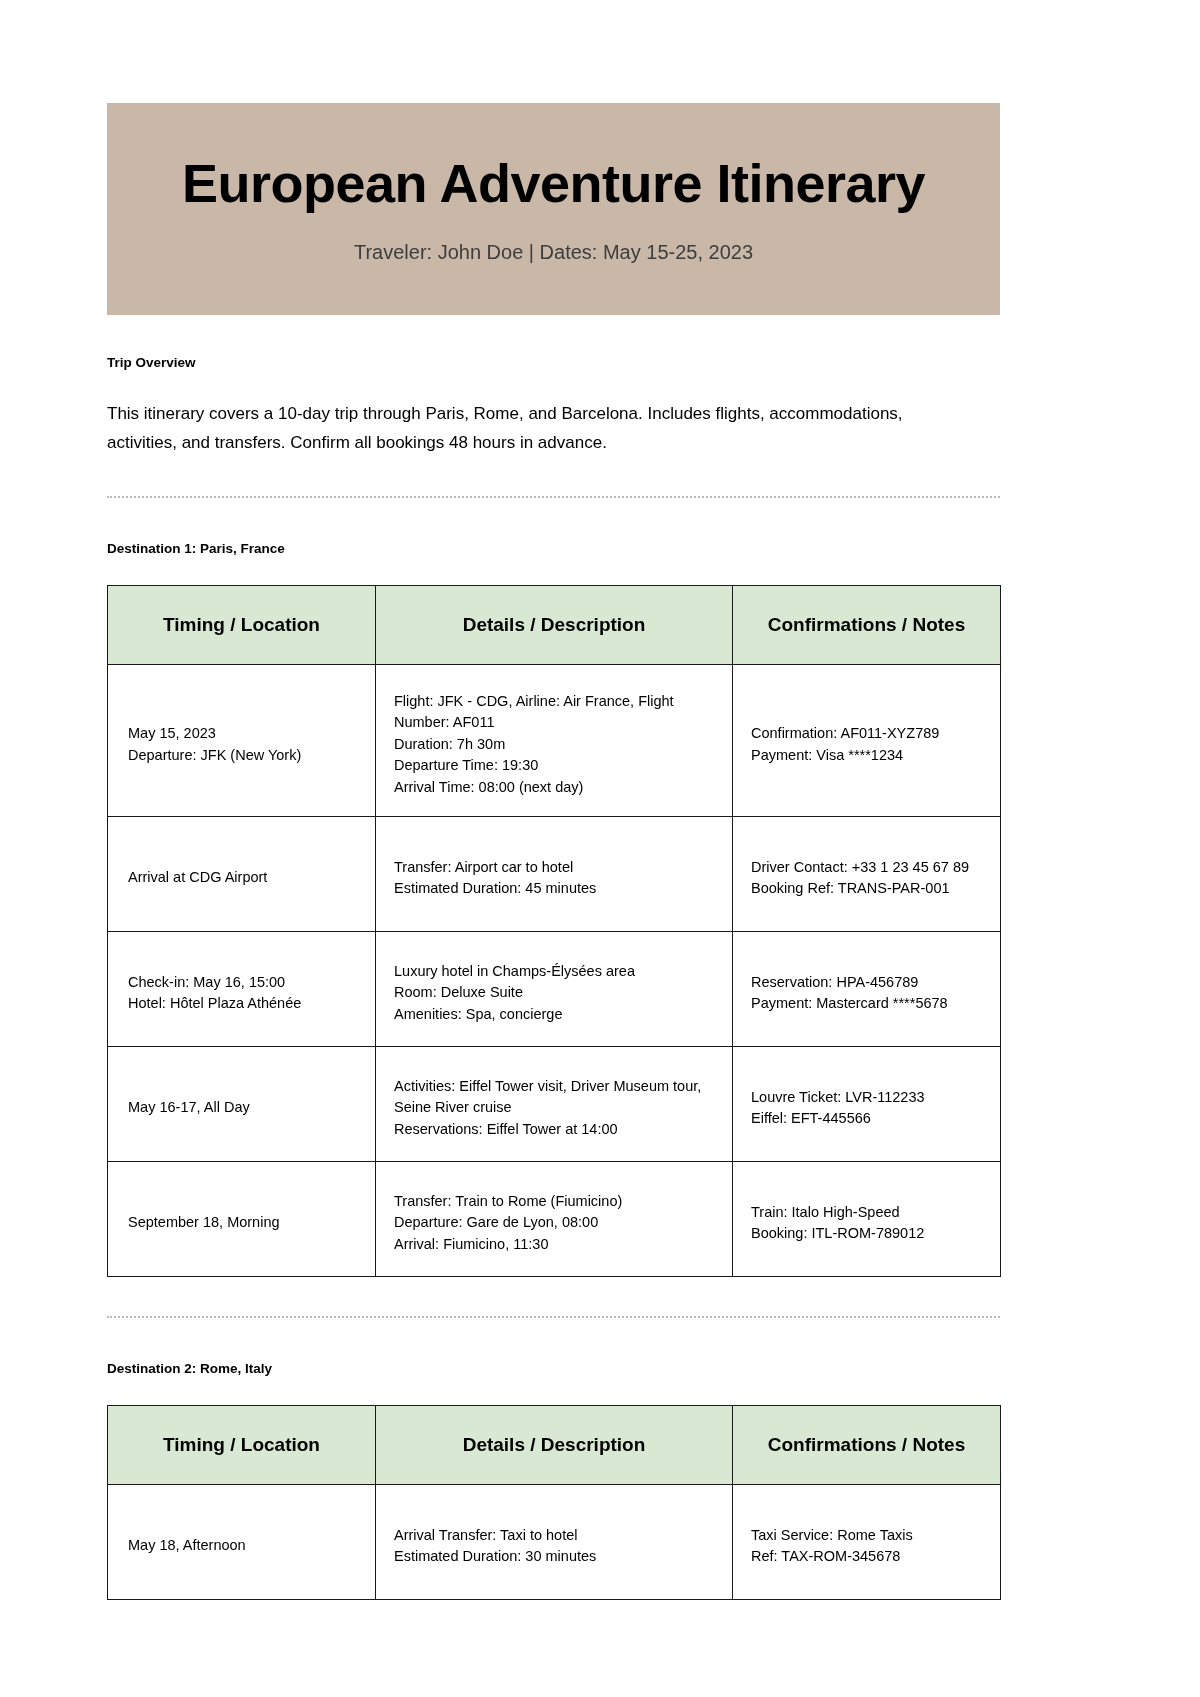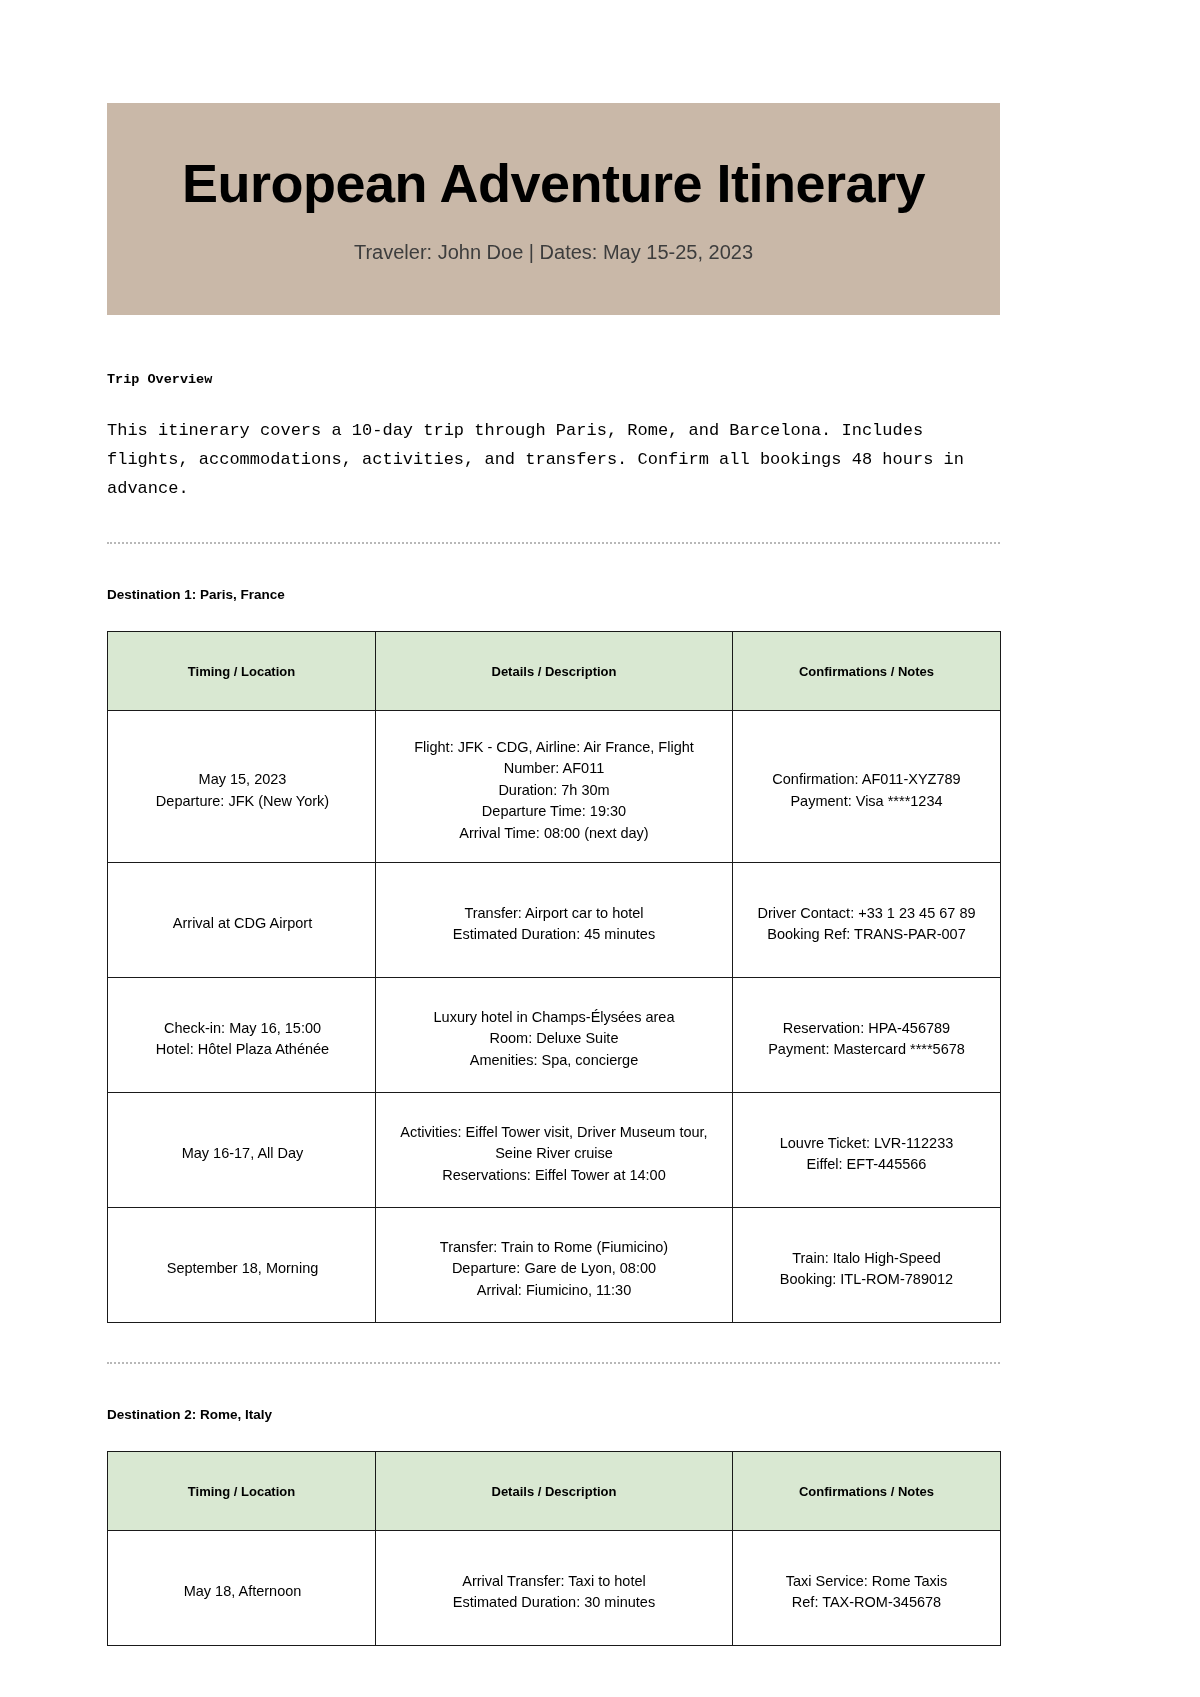--- a/index.html
+++ b/index.html
@@ -53,22 +53,21 @@
     width: 893px;
   }
   .section-heading {
     font-size: 13.5px;
     font-weight: bold;
     color: #000000;
     margin: 0;
     padding: 0;
   }
   .overview-block {
-    margin-top: 57px;
-    font-family: Liberation Mono, monospace;
+    margin-top: 40px;
   }
   .body-text {
     font-size: 17px;
     line-height: 29px;
     color: #000000;
     margin: 29px 0 0 0;
     max-width: 870px;
   }
   .divider {
     width: 893px;
@@ -88,31 +87,31 @@
     table-layout: fixed;
   }
   table.itinerary th,
   table.itinerary td {
     border: 1.5px solid #1a1a1a;
     vertical-align: middle;
     box-sizing: border-box;
   }
   table.itinerary th {
     background: #d9e8d2;
-    font-size: 13px;
+    font-size: 19px;
     font-weight: bold;
     text-align: center;
     height: 79px;
     padding: 8px 10px;
   }
   table.itinerary td {
     font-size: 14.5px;
     line-height: 21.5px;
     padding: 20px 18px 12px 18px;
-    text-align: center;
+    text-align: left;
   }
   table.itinerary td.col-timing {
     padding-left: 20px;
   }
   .col1 { width: 268px; }
   .col2 { width: 357px; }
   .col3 { width: 268px; }
   .cell-line { display: block; }
   .row-h-1 td { height: 152px; }
   .row-h-2 td { height: 115px; }
@@ -174,21 +173,21 @@
         <tr class="row-h-2">
           <td class="col-timing">
             <span class="cell-line">Arrival at CDG Airport</span>
           </td>
           <td>
             <span class="cell-line">Transfer: Airport car to hotel</span>
             <span class="cell-line">Estimated Duration: 45 minutes</span>
           </td>
           <td>
             <span class="cell-line">Driver Contact: +33 1 23 45 67 89</span>
-            <span class="cell-line">Booking Ref: TRANS-PAR-007</span>
+            <span class="cell-line">Booking Ref: TRANS-PAR-001</span>
           </td>
         </tr>
         <tr class="row-h-3">
           <td class="col-timing">
             <span class="cell-line">Check-in: May 16, 15:00</span>
             <span class="cell-line">Hotel: Hôtel Plaza Athénée</span>
           </td>
           <td>
             <span class="cell-line">Luxury hotel in Champs-Élysées area</span>
             <span class="cell-line">Room: Deluxe Suite</span>

